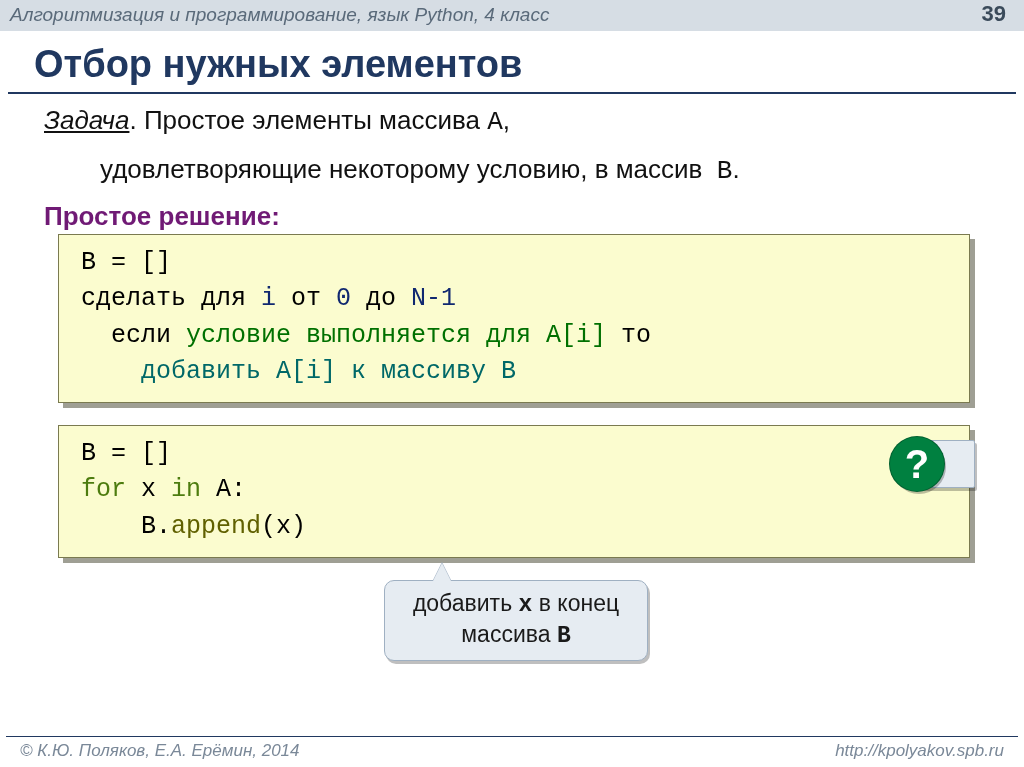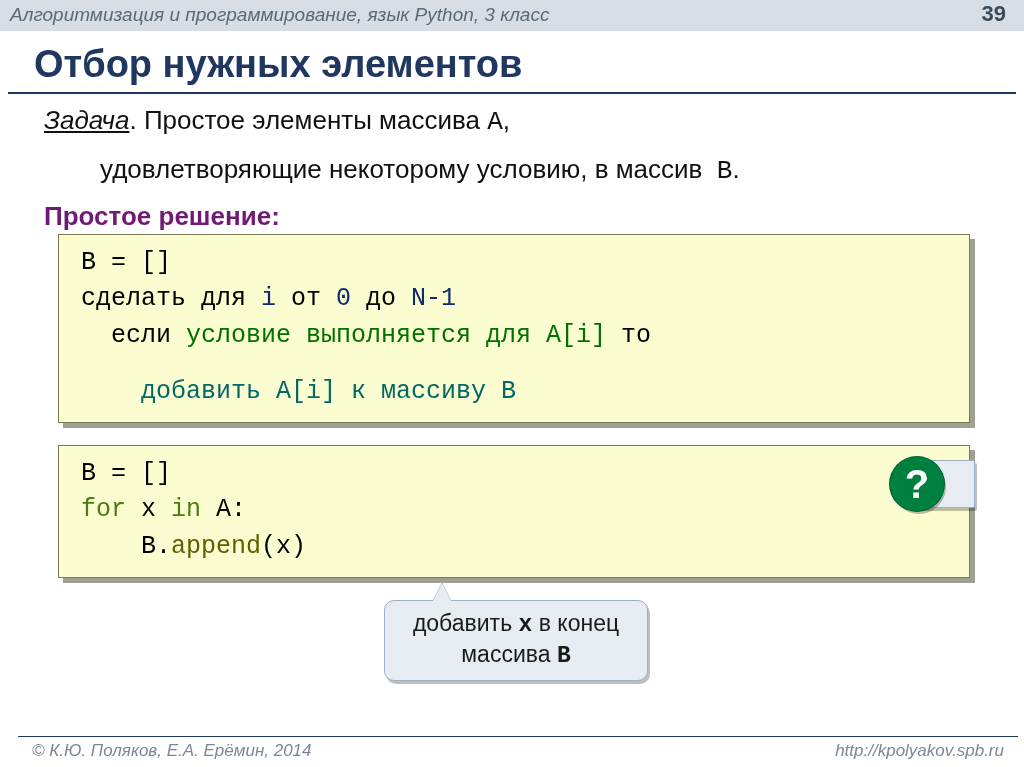--- a/index.html
+++ b/index.html
@@ -46,21 +46,21 @@
     font-size: 25px;
     line-height: 1.45;
     color: #000;
   }
   .ind1 { padding-left: 30px; display:block; }
   .ind2 { padding-left: 60px; display:block; }
 
   .c-blue   { color: #4d7c0f; }
   .c-navy   { color: #102870; }
   .c-green  { color: #007000; }
-  .c-teal   { color: #006868; margin-top: 20px; }
+  .c-teal   { color: #006868; }
   .c-olive  { color: #606000; }
 
   .qbubble {
     position: absolute;
     right: -6px;
     top: 14px;
     height: 48px;
     display: flex;
     align-items: center;
     background: #e6ecf2;
@@ -107,38 +107,38 @@
     top: -18px; left: 48px;
     width: 0; height: 0;
     border-left: 9px solid transparent;
     border-right: 9px solid transparent;
     border-bottom: 18px solid #e6ecf2;
     filter: drop-shadow(0 -1px 0 #9fb0c2);
   }
 
   .footer {
     position: absolute;
-    left: 12px; right: 0; bottom: 0;
+    left: 0; right: 0; bottom: 0;
     border-top: 1.5px solid #203860;
     color: #7a8898;
     font-style: italic;
     font-size: 17px;
     padding: 4px 14px 6px 14px;
     display: flex;
     justify-content: space-between;
     margin: 0 6px;
   }
 </style>
 </head>
 <body>
 
 <div class="slide">
 
   <div class="top-bar">
-    <span>Алгоритмизация и программирование, язык Python, 3 класс</span>
+    <span>Алгоритмизация и программирование, язык Python, 4 класс</span>
     <span class="pagenum">39</span>
   </div>
 
   <h1 class="title">Отбор нужных элементов</h1>
   <hr class="hr1">
 
   <div class="body">
 
     <div class="problem">
       <span class="lead">Задача</span><span>. Простое элементы массива </span><span class="mono">A</span><span>,</span>

